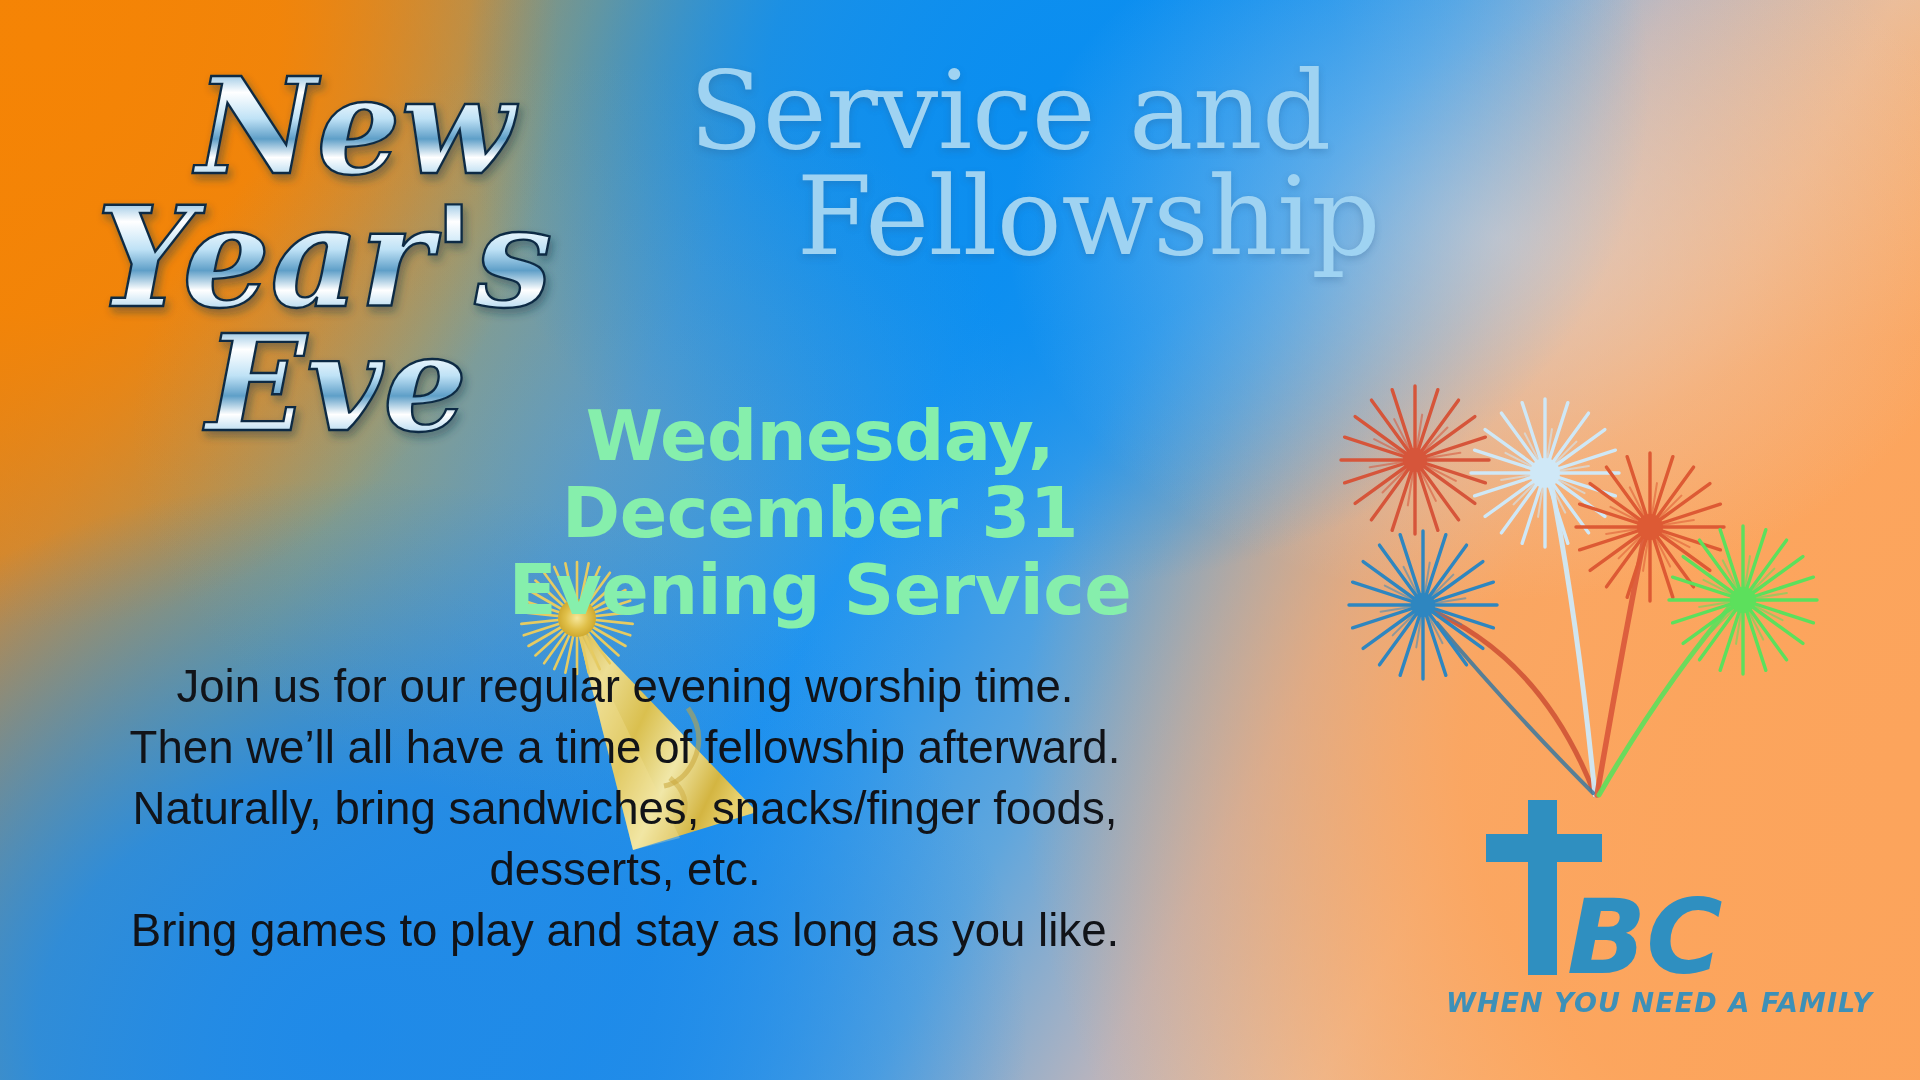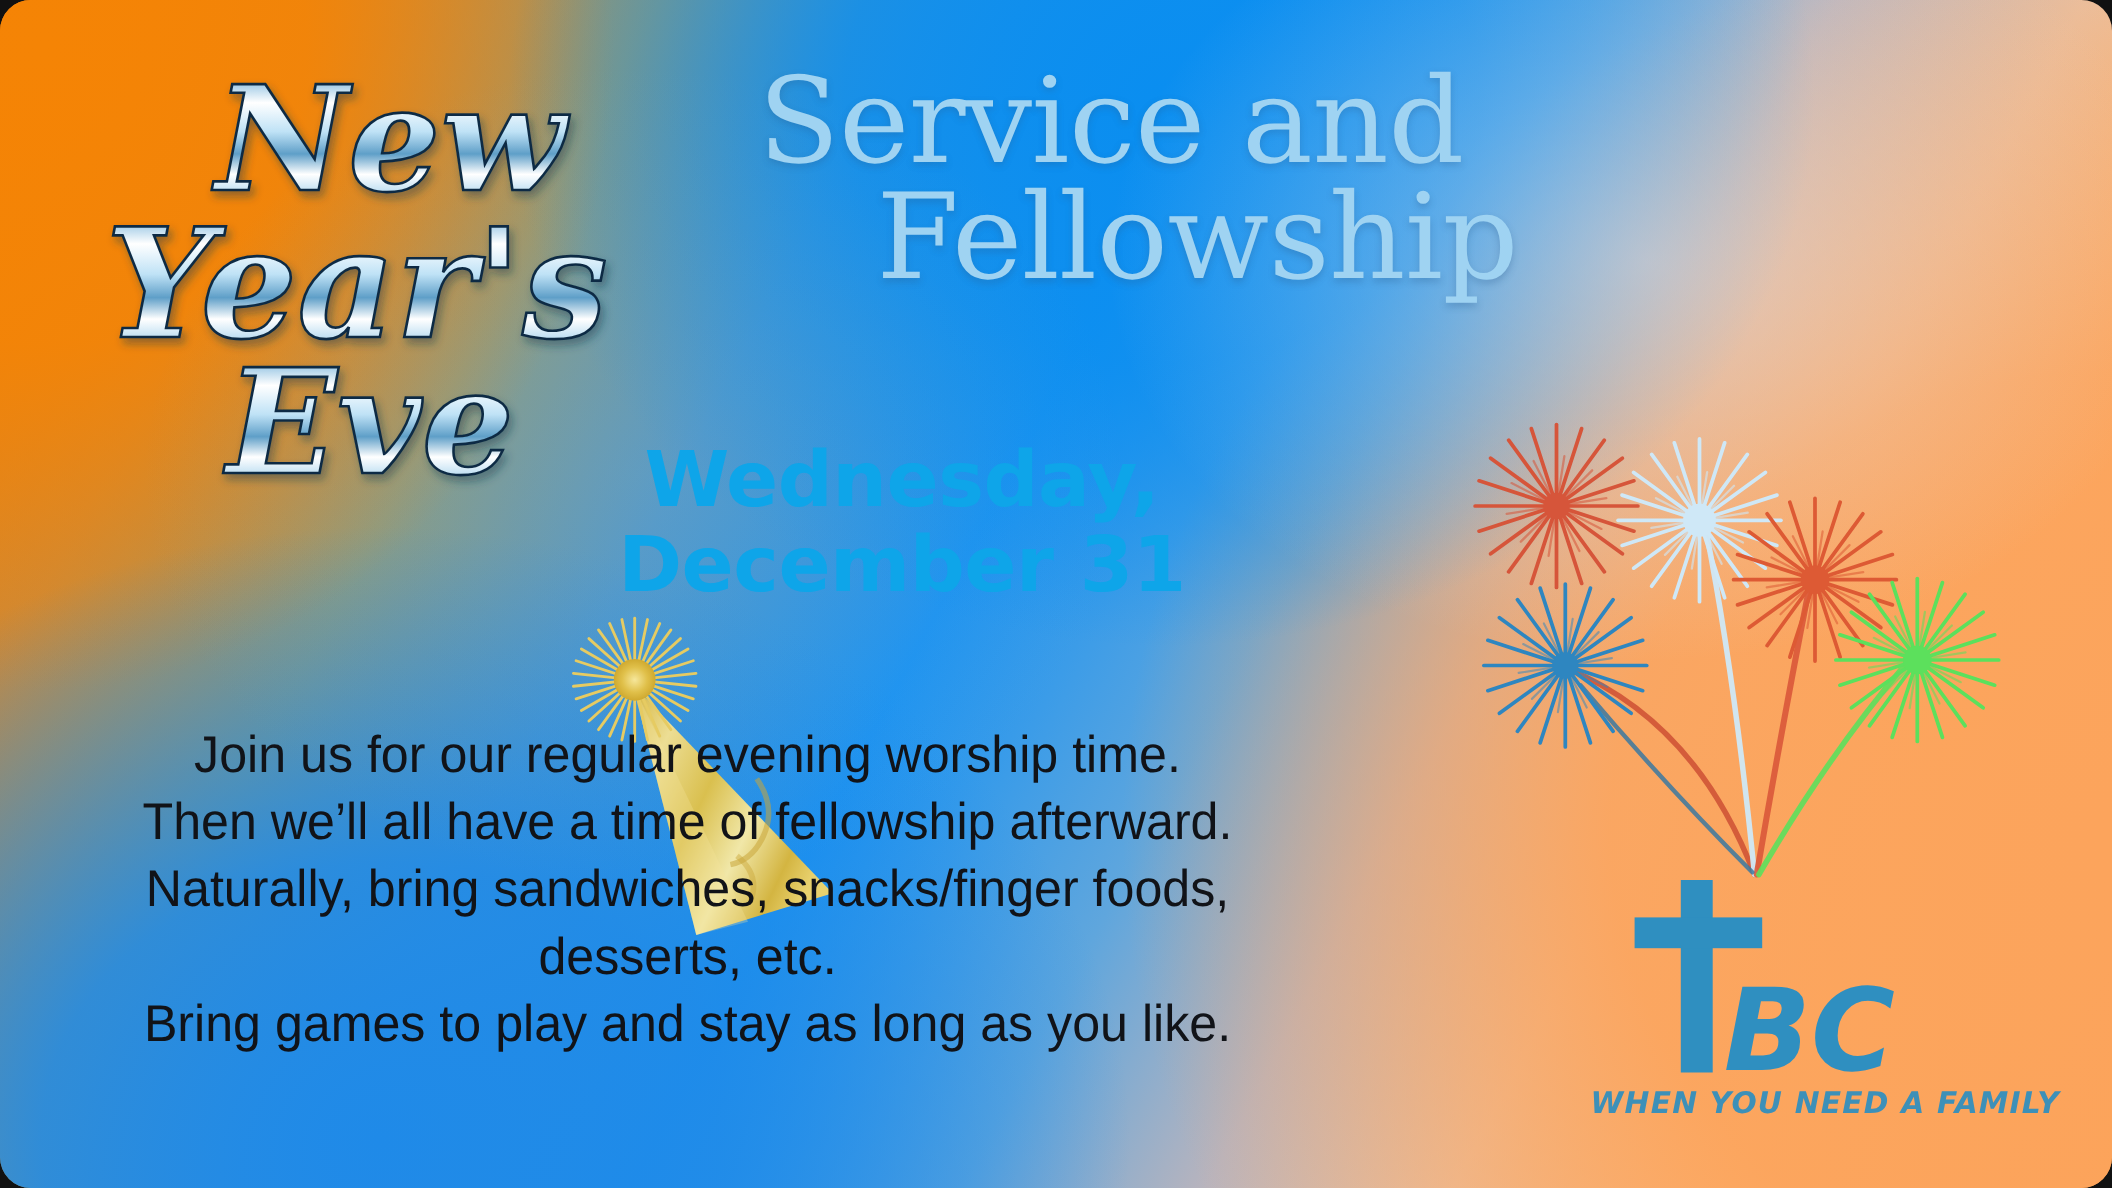--- a/index.html
+++ b/index.html
@@ -6,21 +6,20 @@
     margin: 0;
     padding: 0;
     background: #111;
   }
   #poster {
     position: relative;
     width: 1920px;
     height: 1080px;
     overflow: hidden;
     font-family: "Liberation Sans", sans-serif;
-    border-radius: 28px;
   }
 
   
   .bg-base {
     position: absolute;
     inset: 0;
     background:
       radial-gradient(ellipse 1100px 900px at 18% 96%, #1f8ae8 0%, rgba(31,138,232,0.85) 28%, rgba(31,138,232,0) 62%),
       radial-gradient(ellipse 900px 760px at 55% 8%, #0a8ef0 0%, rgba(10,142,240,0.8) 32%, rgba(10,142,240,0) 66%),
       radial-gradient(ellipse 800px 900px at 2% 4%, #f58405 0%, rgba(245,132,5,0.9) 30%, rgba(245,132,5,0) 65%),
@@ -101,21 +100,21 @@
   .headline {
     position: absolute;
     left: 380px;
     top: 398px;
     width: 880px;
     text-align: center;
     font-family: "DejaVu Sans", sans-serif;
     font-weight: 700;
     font-size: 70px;
     line-height: 1.10;
-    color: #0ea5e9;
+    color: #86efac;
     letter-spacing: -0.5px;
   }
   .headline .hl2 { display: block; }
 
   
   .bodycopy {
     position: absolute;
     left: 85px;
     top: 655px;
     width: 1080px;
@@ -444,20 +443,21 @@
           <use href="#burstRays" transform="rotate(297)"></use>
             <use href="#burstRays" transform="rotate(333)"></use>
         </g>
         <circle r="13" fill="#5ce05c" stroke="none"></circle>
       </g>
     </svg>
   </div>
 
   <div class="headline">
     <span>Wednesday, December 31</span>
+    <span class="hl2">Evening Service</span>
   </div>
 
   <div class="bodycopy">
     <p>Join us for our regular evening worship time.</p>
     <p>Then we’ll all have a time of fellowship afterward.</p>
     <p>Naturally, bring sandwiches, snacks/finger foods,</p>
     <p>desserts, etc.</p>
     <p>Bring games to play and stay as long as you like.</p>
   </div>
 

